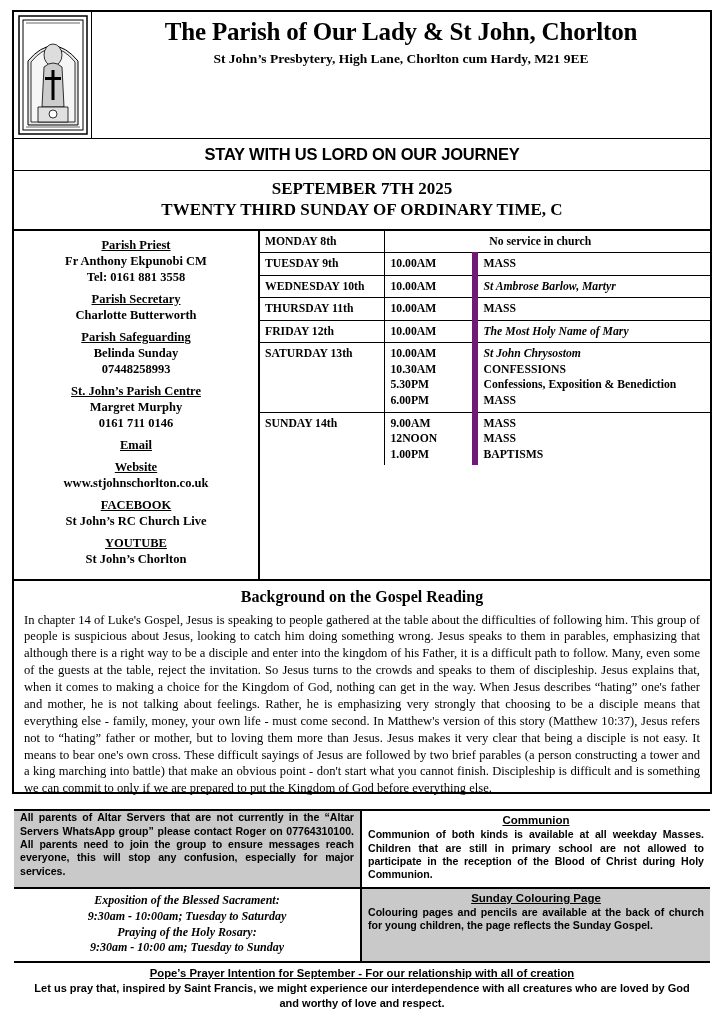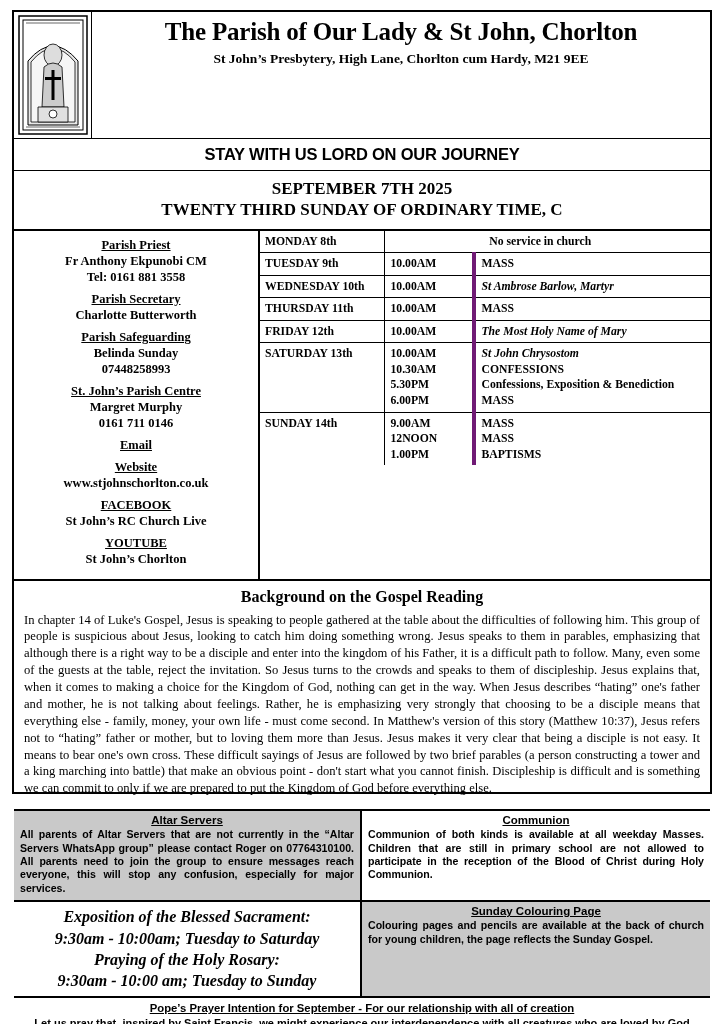--- a/index.html
+++ b/index.html
@@ -127,21 +127,21 @@
     width: 96px;
     font-weight: bold;
     white-space: nowrap;
   }
   td.tm {
     width: 62px;
     font-weight: bold;
     white-space: nowrap;
     border-left: 1px solid #000;
   }
-  td.ev { border-left: 4px solid #701a75; margin-top: 24px; }
+  td.ev { border-left: 6px solid #701a75; margin-top: 24px; }
   .ital { font-style: italic; font-weight: bold; }
   .bold { font-weight: bold; }
   .nocell { font-weight: bold; text-align: center; }
 
   
   .gospel-head {
     text-align: center;
     font-size: 16px;
     font-weight: bold;
     padding: 7px 4px 6px 4px;
@@ -181,21 +181,21 @@
     line-height: 1.27;
     text-align: justify;
     padding: 0 6px 5px 6px;
     font-weight: bold;
   }
   .center-ital {
     text-align: center;
     font-family: "Liberation Serif", serif;
     font-style: italic;
     font-weight: bold;
-    font-size: 16px;
+    font-size: 12px;
     line-height: 1.32;
     padding: 4px 4px 5px 4px;
   }
   .footerbox {
     text-align: center;
     padding: 4px 10px 6px 10px;
     font-family: "Liberation Sans", sans-serif;
   }
   .footerbox .f1 {
     font-weight: bold;
@@ -360,21 +360,20 @@
 
   <div>
     <div class="gospel-head">Background on the Gospel Reading</div>
     <div class="gospel-body">In chapter 14 of Luke's Gospel, Jesus is speaking to people gathered at the table about the difficulties of following him. This group of people is suspicious about Jesus, looking to catch him doing something wrong. Jesus speaks to them in parables, emphasizing that although there is a right way to be a disciple and enter into the kingdom of his Father, it is a difficult path to follow. Many, even some of the guests at the table, reject the invitation. So Jesus turns to the crowds and speaks to them of discipleship. Jesus explains that, when it comes to making a choice for the Kingdom of God, nothing can get in the way. When Jesus describes “hating” one's father and mother, he is not talking about feelings. Rather, he is emphasizing very strongly that choosing to be a disciple means that everything else - family, money, your own life - must come second. In Matthew's version of this story (Matthew 10:37), Jesus refers not to “hating” father or mother, but to loving them more than Jesus. Jesus makes it very clear that being a disciple is not easy. It means to bear one's own cross. These difficult sayings of Jesus are followed by two brief parables (a person constructing a tower and a king marching into battle) that make an obvious point - don't start what you cannot finish. Discipleship is difficult and is something we can commit to only if we are prepared to put the Kingdom of God before everything else.</div>
   </div>
 
   <div class="notices">
 
     <div class="row2">
       <div class="cellbox left shade">
-        <div class="nhead">Altar Servers</div>
         <div class="ntext">All parents of Altar Servers that are not currently in the “Altar Servers WhatsApp group” please contact Roger on 07764310100. All parents need to join the group to ensure messages reach everyone, this will stop any confusion, especially for major services.</div>
       </div>
       <div class="cellbox">
         <div class="nhead">Communion</div>
         <div class="ntext">Communion of both kinds is available at all weekday Masses. Children that are still in primary school are not allowed to participate in the reception of the Blood of Christ during Holy Communion.</div>
       </div>
     </div>
 
     <div class="row2">
       <div class="cellbox left">

